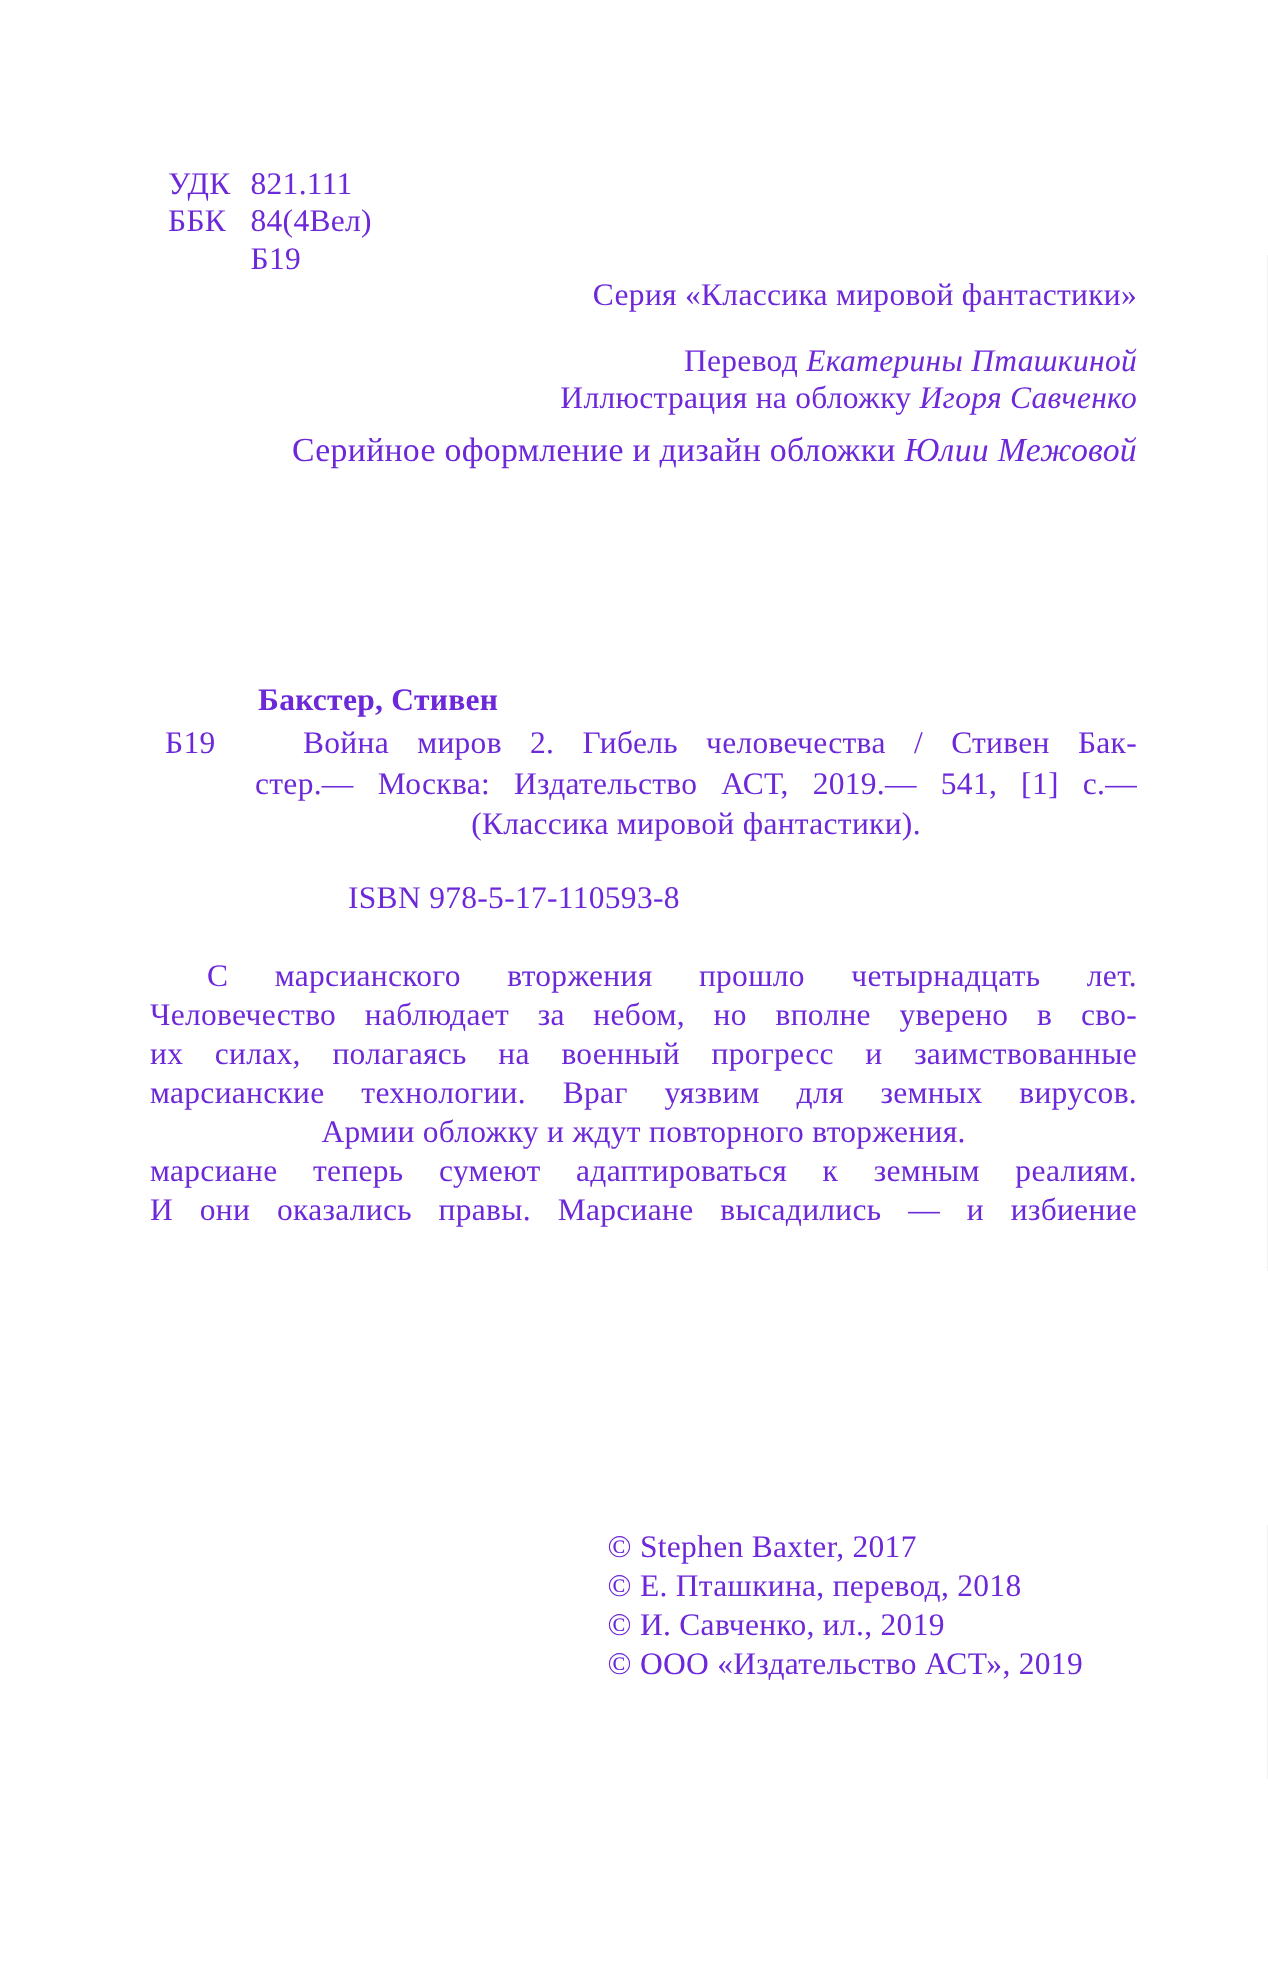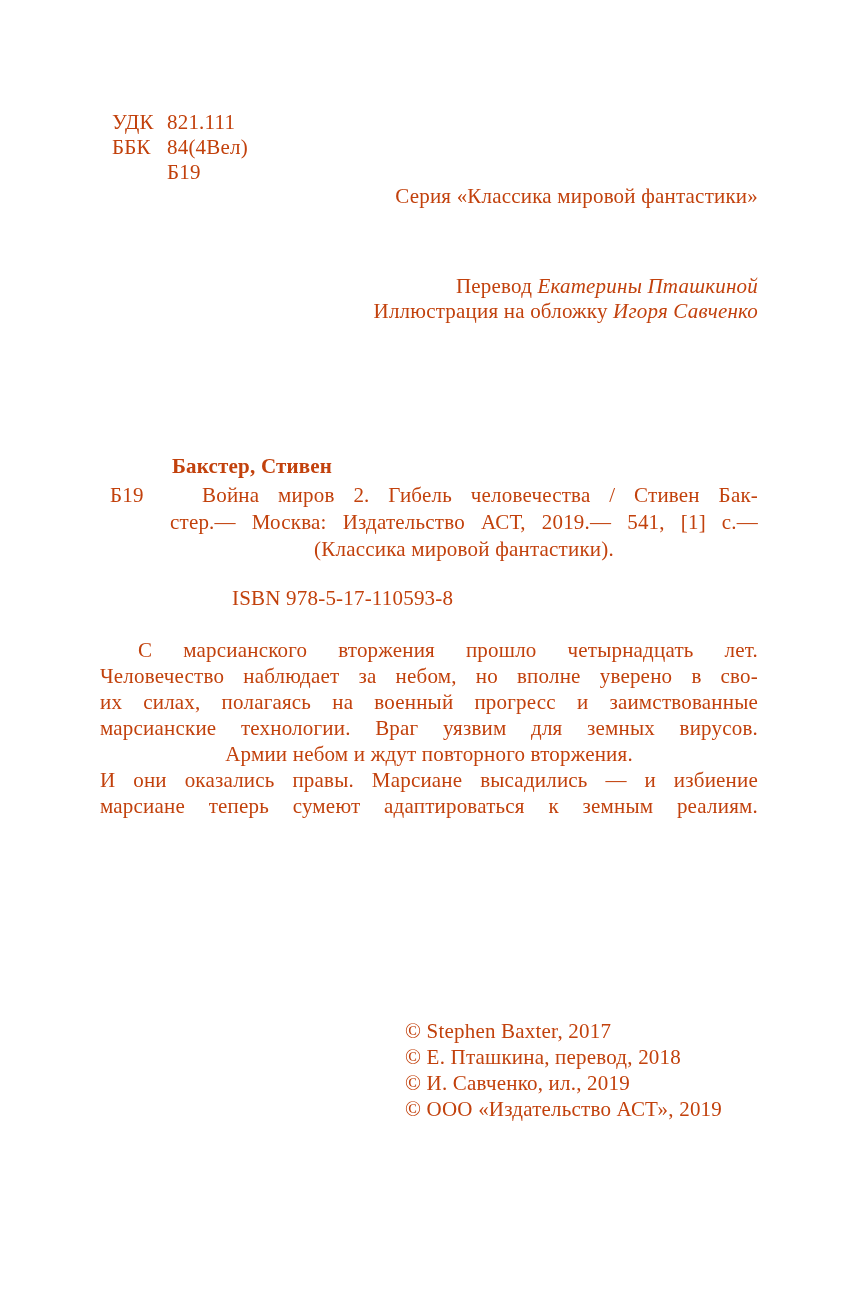--- a/index.html
+++ b/index.html
@@ -4,35 +4,35 @@
 <style>
   html, body { margin: 0; padding: 0; background: #e8e8e8; }
   .page {
     position: relative;
     width: 845px;
     height: 1312px;
     margin: 0 auto;
     background: #ffffff;
     overflow: hidden;
     font-family: "Liberation Serif", "DejaVu Serif", serif;
-    color: #c2410c;
+    color: #6d28d9;
     font-size: 21px;
     letter-spacing: 0.2px;
   }
   .abs { position: absolute; }
 
   
   .class-block { left: 112px; top: 110px; line-height: 25px; }
   .crow { display: flex; }
   .clabel { display: inline-block; width: 55px; flex: 0 0 55px; }
 
   
   .centerband { left: 100px; width: 658px; text-align: right; }
   .series-line { top: 184px; }
-  .credits { top: 228px; line-height: 25px; margin-top: 46px; }
+  .credits { top: 228px; line-height: 25px; }
   .design-line { top: 287px; font-size: 22.5px; }
   .name-italic { font-style: italic; }
 
   
   .author-heading { left: 172px; top: 454px; font-weight: bold; text-align: right; }
   .catalog { left: 170px; top: 482px; width: 588px; line-height: 27px; }
   .catalog-sign { position: absolute; left: -60px; top: 0; }
   .isbn-line { left: 232px; top: 586px; }
 
   
@@ -66,42 +66,43 @@
     </div>
   </div>
 
   <div class="abs centerband series-line">Серия «Классика мировой фантастики»</div>
 
   <div class="abs centerband credits">
     <div><span>Перевод </span><span class="name-italic">Екатерины Пташкиной</span></div>
     <div><span>Иллюстрация на обложку </span><span class="name-italic">Игоря Савченко</span></div>
   </div>
 
+  <div class="abs centerband design-line"><span>Серийное оформление и дизайн обложки </span><span class="name-italic">Юлии Межовой</span></div>
 
   <div class="abs author-heading">Бакстер, Стивен</div>
   <div class="abs catalog">
     <span class="catalog-sign">Б19</span>
     <div class="just indent32">Война миров 2. Гибель человечества / Стивен Бак-</div>
     <div class="just">стер.— Москва: Издательство АСТ, 2019.— 541, [1] с.—</div>
     <div class="lastline">(Классика мировой фантастики).</div>
   </div>
 
   <div class="abs isbn-line">ISBN 978-5-17-110593-8</div>
 
   <div class="abs annotation">
     <div>
       <div class="just indent38">С марсианского вторжения прошло четырнадцать лет.</div>
       <div class="just">Человечество наблюдает за небом, но вполне уверено в сво-</div>
       <div class="just">их силах, полагаясь на военный прогресс и заимствованные</div>
       <div class="just">марсианские технологии. Враг уязвим для земных вирусов.</div>
-      <div class="lastline">Армии небом и ждут повторного вторжения.</div>
+      <div class="lastline">Армии обложку и ждут повторного вторжения.</div>
     </div>
     <div>
+      <div class="just">марсиане теперь сумеют адаптироваться к земным реалиям.</div>
       <div class="just">И они оказались правы. Марсиане высадились — и избиение</div>
-      <div class="just">марсиане теперь сумеют адаптироваться к земным реалиям.</div>
     </div>
   </div>
 
   <div class="abs copyright">
     <div>© Stephen Baxter, 2017</div>
     <div>© Е. Пташкина, перевод, 2018</div>
     <div>© И. Савченко, ил., 2019</div>
     <div>© ООО «Издательство АСТ», 2019</div>
   </div>
 

